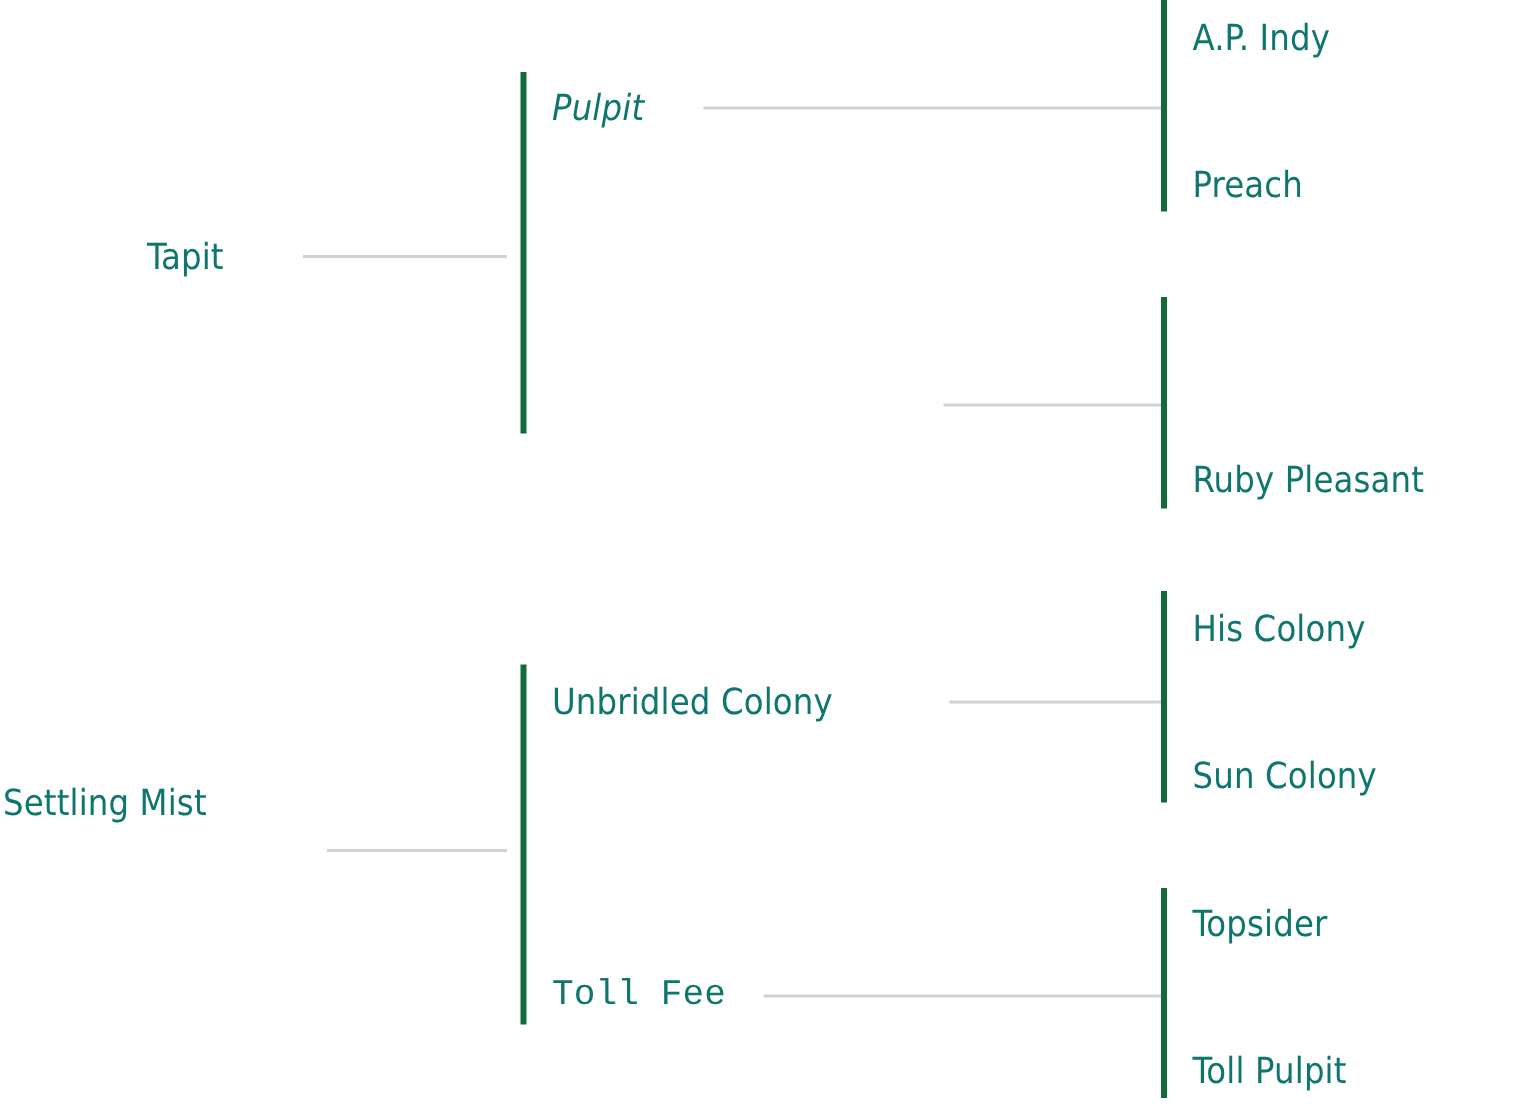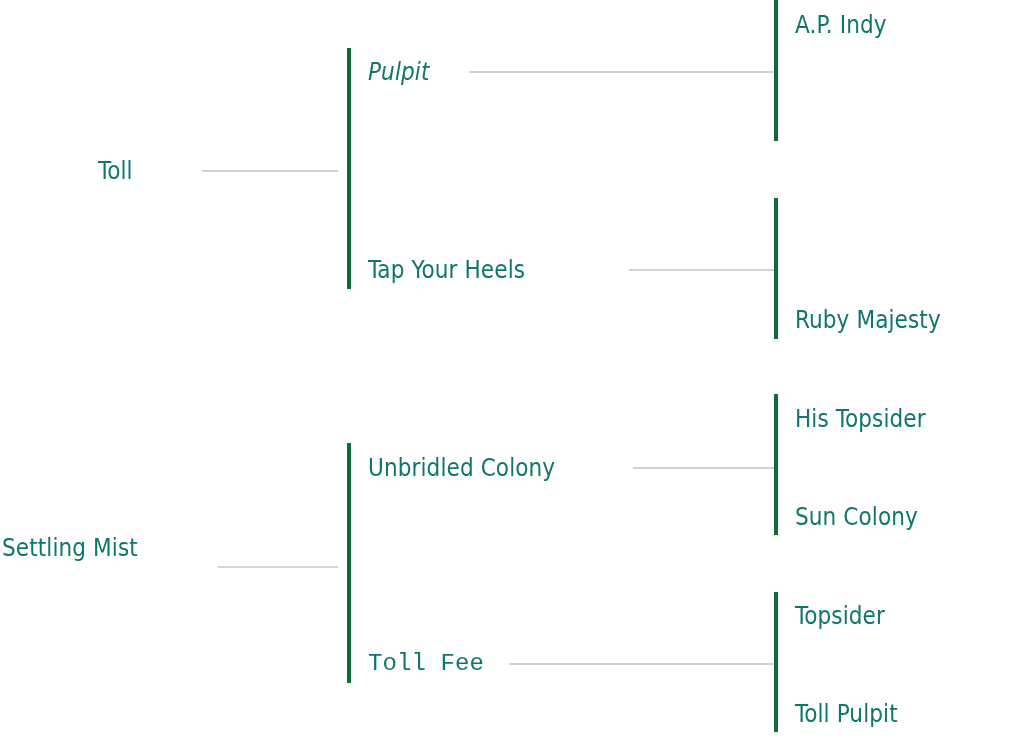--- a/index.html
+++ b/index.html
@@ -45,55 +45,55 @@
   }
   .gen1 { }
   .gen2 { }
   .gen3 { }
 </style>
 </head>
 <body>
 
 <div id="pedigree-root">
 
-  <div class="node-label gen1" style="left:98px; top:171px;">Toll</div>
+  <div class="node-label gen1" style="left:98px; top:171px;">Tapit</div>
 
   <div class="connector" style="left:202px; top:170px; width:136px;"></div>
 
   <div class="bracket-bar" style="left:347px; top:48px; height:241px;"></div>
 
   <div class="node-label gen2" style="left:368px; top:72px;font-style:italic;">Pulpit</div>
   <div class="connector" style="left:469px; top:71px; width:305px;"></div>
 
-  <div class="node-label gen2" style="left:368px; top:270px;">Tap Your Heels</div>
   <div class="connector" style="left:629px; top:269px; width:145px;"></div>
 
   <div class="bracket-bar" style="left:774px; top:0px; height:141px;"></div>
 
   <div class="node-label gen3" style="left:795px; top:25px;">A.P. Indy</div>
+  <div class="node-label gen3" style="left:795px; top:123px;">Preach</div>
 
   <div class="bracket-bar" style="left:774px; top:198px; height:141px;"></div>
 
-  <div class="node-label gen3" style="left:795px; top:320px;">Ruby Majesty</div>
+  <div class="node-label gen3" style="left:795px; top:320px;">Ruby Pleasant</div>
 
-  <div class="node-label gen1" style="left:2px; top:548px;text-align:right;">Settling Mist</div>
+  <div class="node-label gen1" style="left:2px; top:535px;text-align:right;">Settling Mist</div>
 
   <div class="connector" style="left:218px; top:566px; width:120px;"></div>
 
   <div class="bracket-bar" style="left:347px; top:443px; height:240px;"></div>
 
   <div class="node-label gen2" style="left:368px; top:468px;">Unbridled Colony</div>
   <div class="connector" style="left:633px; top:467px; width:141px;"></div>
 
   <div class="node-label gen2" style="left:368px; top:664px;font-family:Liberation Mono, monospace;">Toll Fee</div>
   <div class="connector" style="left:509px; top:663px; width:265px;"></div>
 
   <div class="bracket-bar" style="left:774px; top:394px; height:141px;"></div>
 
-  <div class="node-label gen3" style="left:795px; top:419px;">His Topsider</div>
+  <div class="node-label gen3" style="left:795px; top:419px;">His Colony</div>
   <div class="node-label gen3" style="left:795px; top:517px;text-align:center;">Sun Colony</div>
 
   <div class="bracket-bar" style="left:774px; top:592px; height:140px;"></div>
 
   <div class="node-label gen3" style="left:795px; top:616px;">Topsider</div>
   <div class="node-label gen3" style="left:795px; top:714px;">Toll Pulpit</div>
 
 </div>
 
 </body></html>

